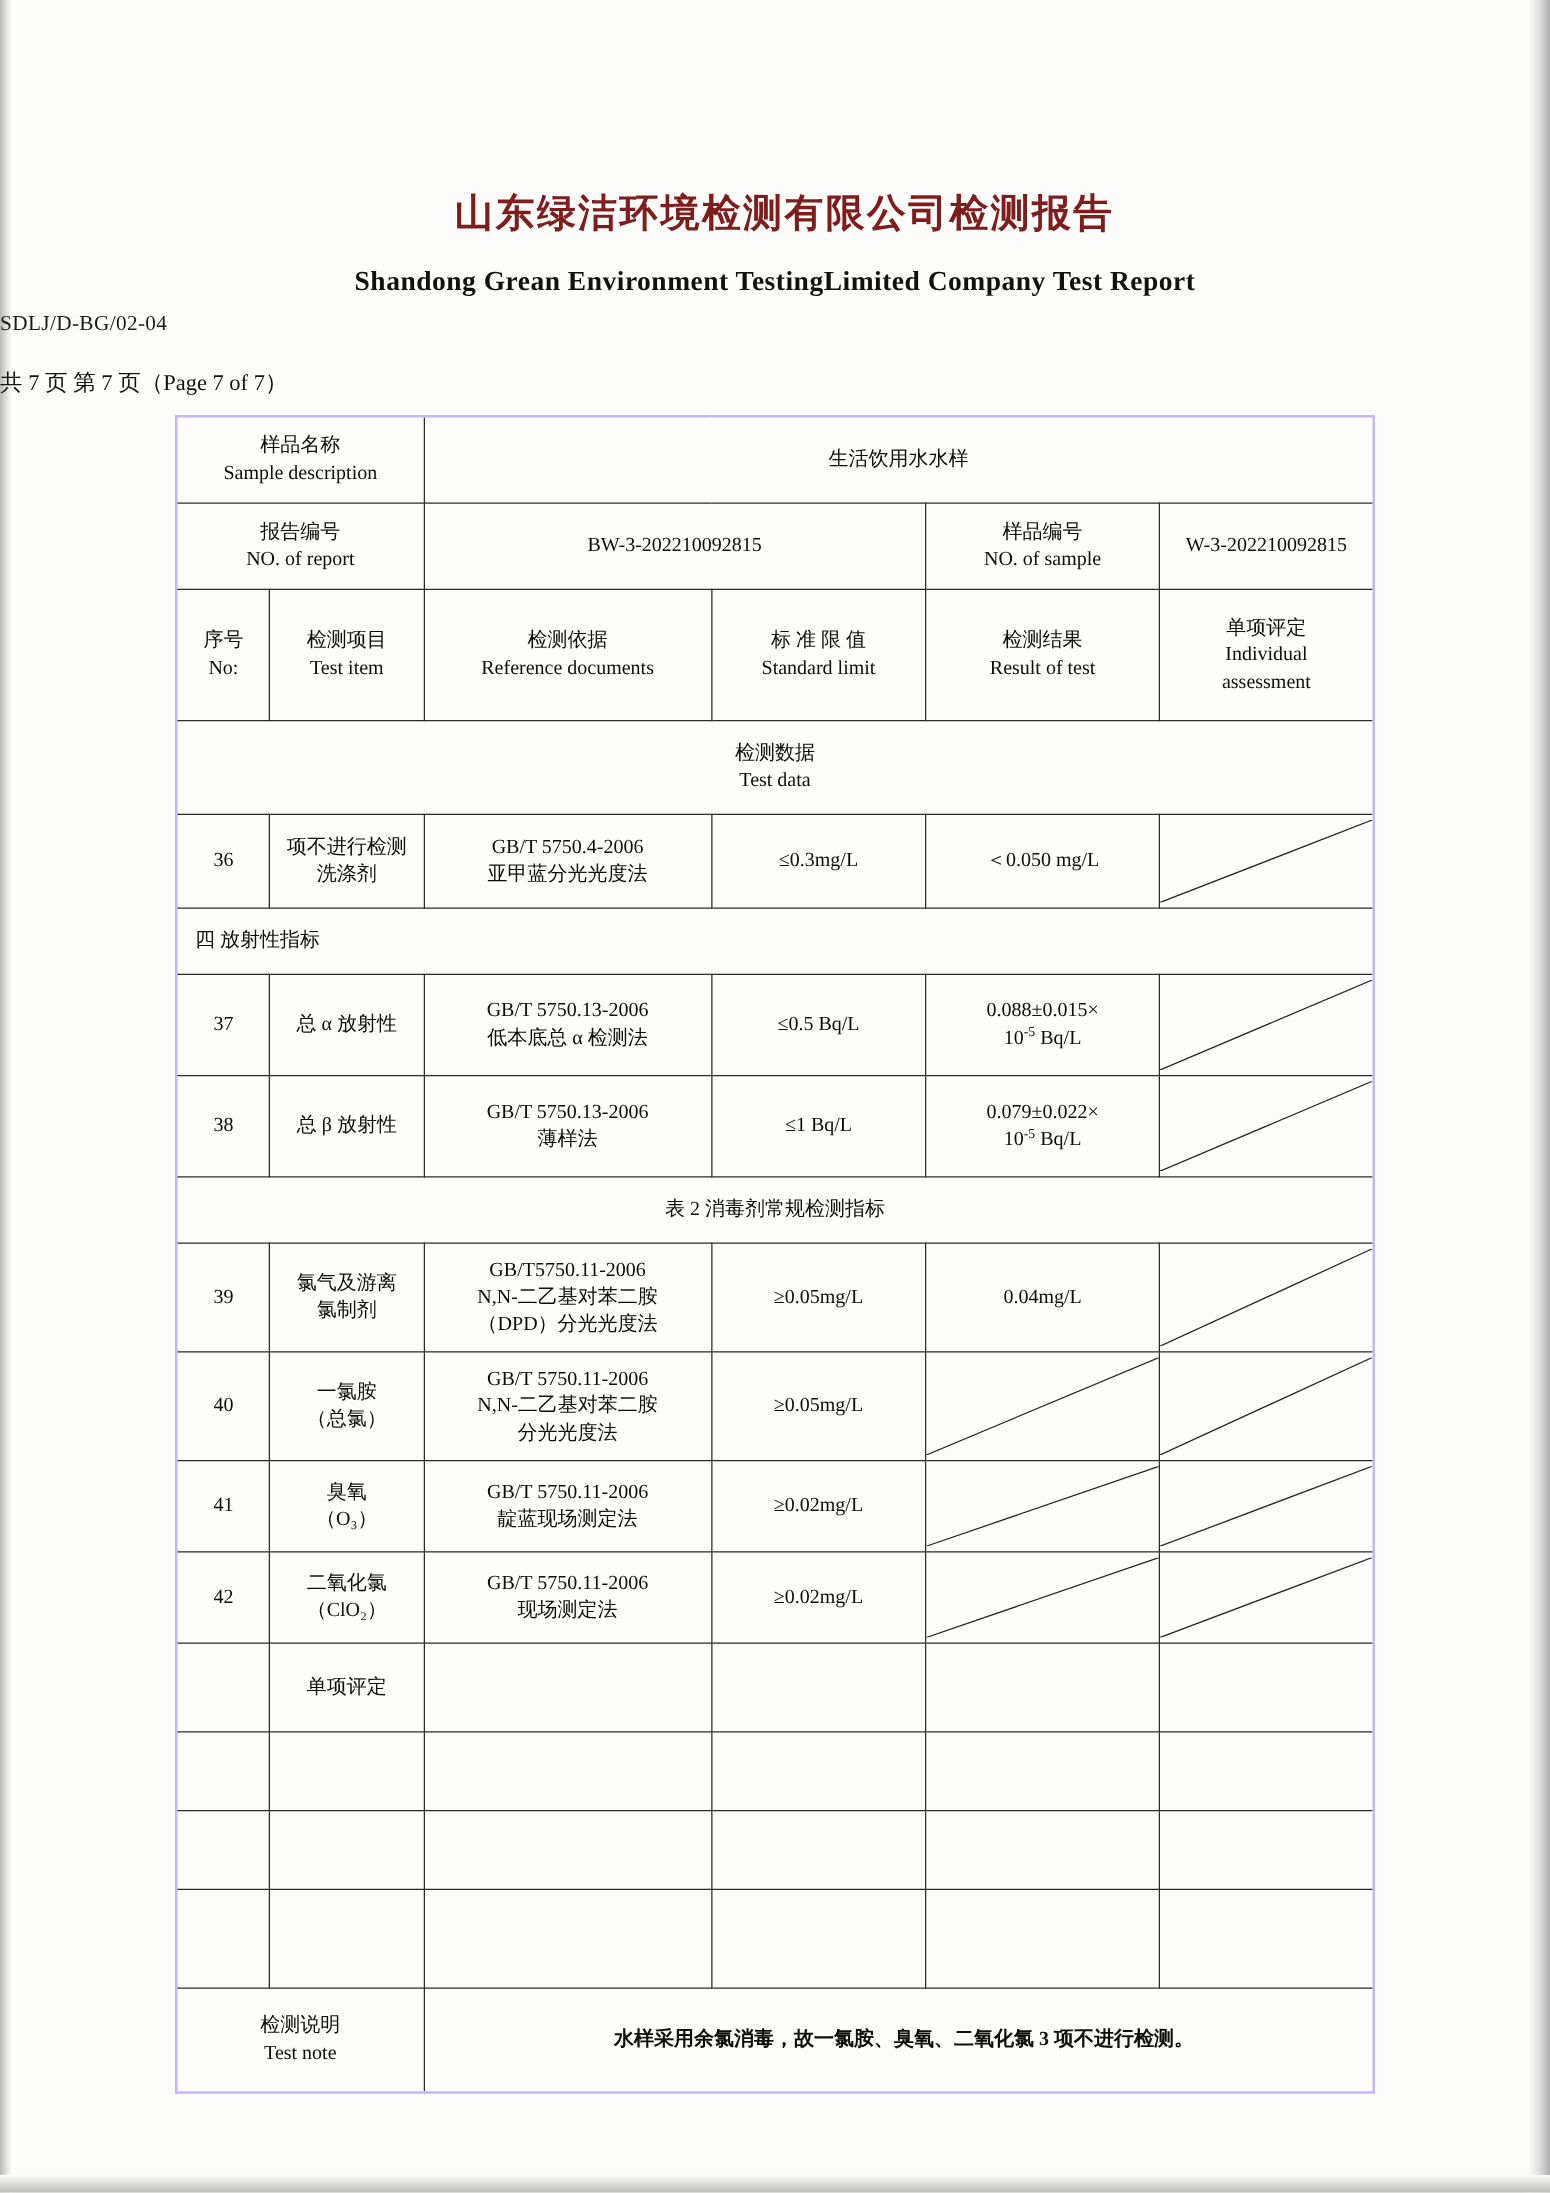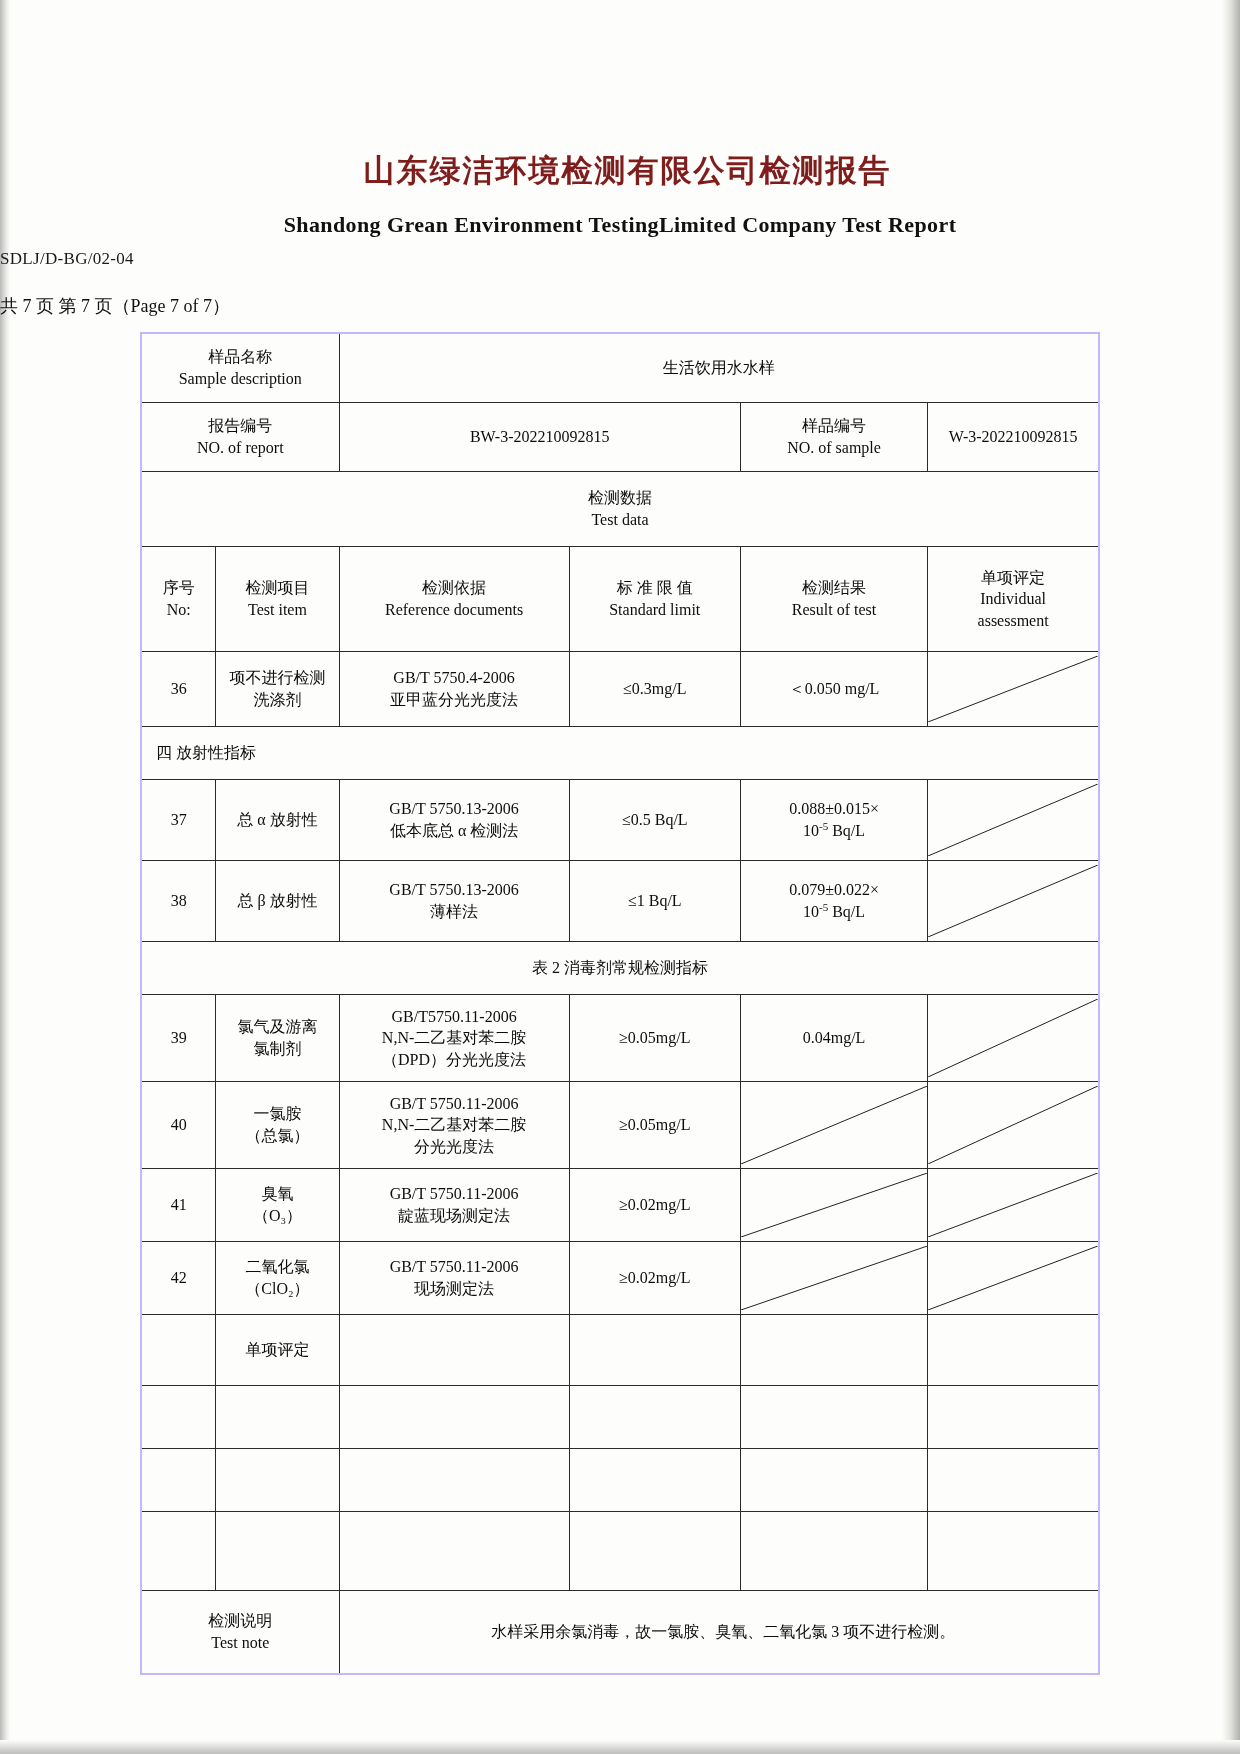--- a/index.html
+++ b/index.html
@@ -123,20 +123,21 @@
   }
   .slashwrap {
     position: relative;
     height: 100%;
     min-height: 40px;
   }
   .note-text {
     text-align: center;
     padding-left: 14px !important;
     font-size: 17px;
+    font-weight: bold;
   }
   .blankrow td { height: 54px; }
   .small { font-size: 15px; }
 </style>
 </head>
 <body>
 
 <div class="page">
   <div class="scan-edge-left"></div>
   <div class="scan-edge-right"></div>
@@ -175,27 +176,20 @@
         </td>
         <td colspan="2" style="height:60px">BW-3-202210092815</td>
         <td class="cell-2l">
           <div>样品编号</div>
           <div>NO. of sample</div>
         </td>
         <td>W-3-202210092815</td>
       </tr>
 
       <tr>
-        <td colspan="6" class="testdata-head" style="height:66px">
-          <div>检测数据</div>
-          <div>Test data</div>
-        </td>
-      </tr>
-
-      <tr>
         <td class="cell-2l" style="height:96px">
           <div>序号</div>
           <div>No:</div>
         </td>
         <td class="cell-2l">
           <div>检测项目</div>
           <div>Test item</div>
         </td>
         <td class="cell-2l">
           <div>检测依据</div>
@@ -206,20 +200,27 @@
           <div>Standard limit</div>
         </td>
         <td class="cell-2l">
           <div>检测结果</div>
           <div>Result of test</div>
         </td>
         <td class="cell-2l small">
           <div>单项评定</div>
           <div>Individual</div>
           <div>assessment</div>
+        </td>
+      </tr>
+
+      <tr>
+        <td colspan="6" class="testdata-head" style="height:66px">
+          <div>检测数据</div>
+          <div>Test data</div>
         </td>
       </tr>
 
       <tr>
         <td>36</td>
         <td class="cell-2l">
           <div>项不进行检测</div>
           <div>洗涤剂</div>
         </td>
         <td class="cell-2l" style="height:66px">

